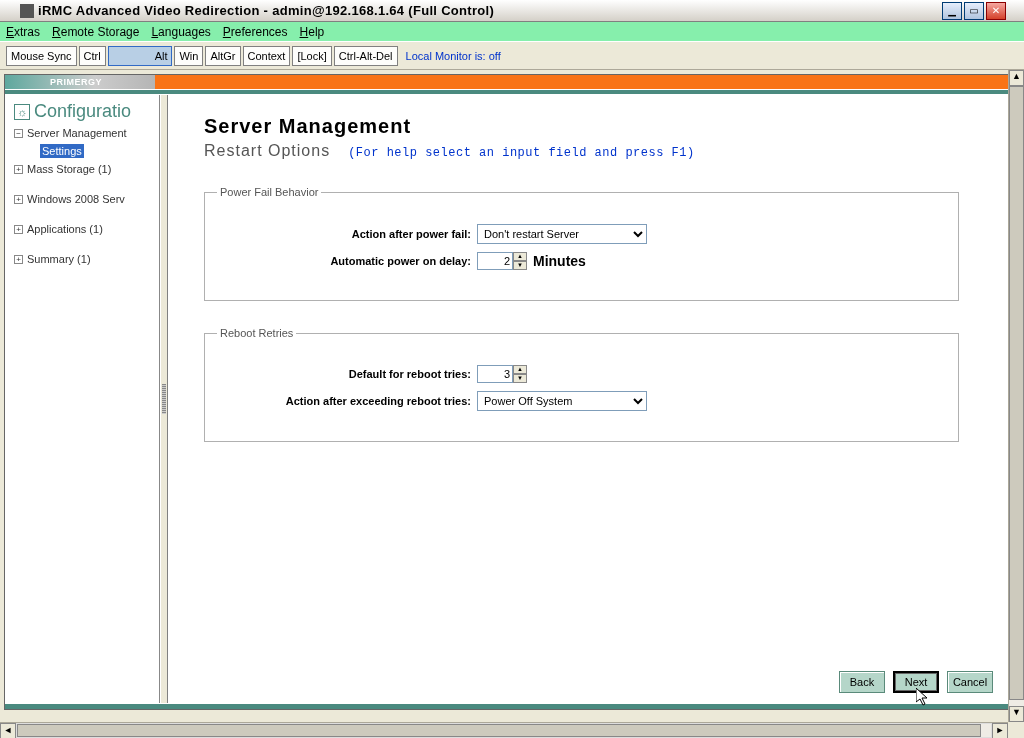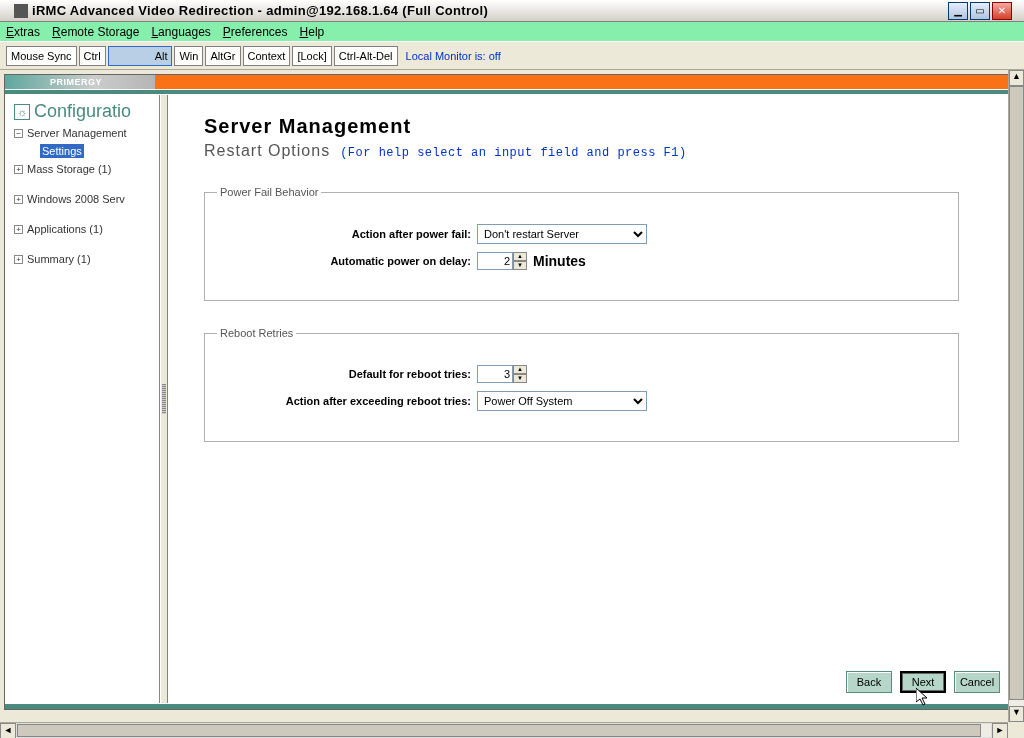--- a/index.html
+++ b/index.html
@@ -1,19 +1,19 @@
 <!DOCTYPE html>
 <html><head>
 <meta charset="utf-8">
 <style>
 * { box-sizing: border-box; margin: 0; padding: 0; font-family: Tahoma, Arial, sans-serif; }
 body { background: #ece9d8; width: 1024px; height: 738px; overflow: hidden; position: relative; }
 
 
-.titlebar { height: 22px; background: linear-gradient(to bottom, #ffffff, #d4d0c8); display: flex; align-items: center; padding: 0 12px; border-bottom: 1px solid #808080; }
+.titlebar { height: 22px; background: linear-gradient(to bottom, #ffffff, #d4d0c8); display: flex; align-items: center; padding: 0 18px; border-bottom: 1px solid #808080; }
 .titlebar .app-icon { width: 14px; height: 14px; margin-right: 4px; margin-left: 2px; background: #555; }
 .titlebar .title-text { flex: 1; font-size: 13px; font-weight: bold; color: #000; letter-spacing: 0.3px; }
 .titlebar .win-btns { display: flex; gap: 2px; }
 .titlebar .wb { width: 20px; height: 18px; border: 1px solid #003c74; background: linear-gradient(to bottom, #e6eefc, #b0c4de); font-size: 10px; display: flex; align-items: center; justify-content: center; cursor: pointer; }
 .titlebar .wb.close { background: linear-gradient(to bottom, #f5a7a0, #d4412a); color: #fff; border-color: #8b0000; }
 
 
 .menubar { height: 20px; background: #86efac; display: flex; align-items: center; padding: 0 6px; gap: 12px; border-bottom: 1px solid #fff; }
 .menubar span { font-size: 12px; cursor: pointer; }
 .menubar span u { text-decoration: underline; }
@@ -44,37 +44,37 @@
 .tree .selected { background: #316ac5; color: #fff; padding: 1px 2px; }
 .tree .gap { height: 12px; }
 
 
 .divider { width: 8px; background: #ece9d8; border-left: 1px solid #fff; border-right: 1px solid #808080; cursor: col-resize; display:flex; align-items:center; justify-content:center;}
 .divider .grab { width:4px; height:30px; background:repeating-linear-gradient(#888,#888 1px,#ccc 1px,#ccc 2px);}
 
 
 .main { flex: 1; background: #fff; position: relative; padding: 20px 18px 0 36px; }
 .main h1 { font-size: 20px; font-weight: bold; letter-spacing: 1px; color: #000; margin-bottom: 4px; }
-.subtitle-row { display: flex; align-items: baseline; gap: 10px; }
+.subtitle-row { display: flex; align-items: baseline; gap: 18px; }
 .main h2 { font-size: 16px; font-weight: normal; color: #555; letter-spacing: 1px; }
 .help-text { font-size: 12px; color: #0033cc; font-family: 'Courier New', monospace; letter-spacing: 0.5px; }
 
 fieldset { border: 1px solid #b0b0b0; margin-top: 26px; padding: 18px 12px 22px 12px; width: 755px; }
 legend { font-size: 11px; color: #555; padding: 0 3px; }
 
 .frow { display: flex; align-items: center; margin: 8px 0; }
 .flabel { width: 260px; text-align: right; font-size: 11px; font-weight: bold; padding-right: 6px; }
 .fselect { height: 20px; width: 170px; font-size: 11px; background: #fff; border: 1px solid #7f9db9; padding: 1px 2px; }
 .spinner { display: flex; align-items: center; }
 .spinner input { width: 36px; height: 18px; text-align: right; font-size: 11px; border: 1px solid #7f9db9; padding-right: 2px; }
 .spinner .sbuttons { display: flex; flex-direction: column; }
 .spinner .sb { width: 14px; height: 9px; font-size: 6px; line-height: 6px; text-align: center; background: #ece9d8; border: 1px solid #888; cursor: pointer; }
 .unit { font-size: 14px; margin-left: 6px; font-weight: bold; }
 
-.bottom-bar { position: absolute; bottom: 10px; right: 8px; display: flex; gap: 8px; margin-top: 32px; }
+.bottom-bar { position: absolute; bottom: 10px; right: 15px; display: flex; gap: 8px; margin-top: 32px; }
 .nav-btn { width: 46px; height: 22px; background: #b5d6c9; border: 1px solid #5a8a7a; font-size: 11px; cursor: pointer; box-shadow: 1px 1px 0 #fff inset; }
 .nav-btn.focused { border: 2px solid #000; box-shadow: 0 0 0 1px #666 inset; }
 
 
 .hscroll { position: absolute; left: 0; right: 16px; bottom: 0; height: 16px; background: #ece9d8; border-top: 1px solid #aca899; display:flex;}
 .hscroll .arrow { width: 16px; height: 16px; background: #ece9d8; border: 1px solid #888; font-size: 9px; text-align: center; line-height: 12px; cursor:pointer;}
 .hscroll .track { flex:1; background:#efece5; border:1px solid #ddd; position:relative;}
 .hscroll .thumb { position:absolute; left:0; top:0; height:100%; width:99%; background:#cdcabd; border:1px solid #888;}
 .vscroll { position:absolute; right:0; top:70px; bottom:16px; width:16px; background:#efece5; border-left:1px solid #aca899; display:flex; flex-direction:column;}
 .vscroll .arrow { height:16px; background:#ece9d8; border:1px solid #888; font-size:9px; text-align:center; cursor:pointer;}

